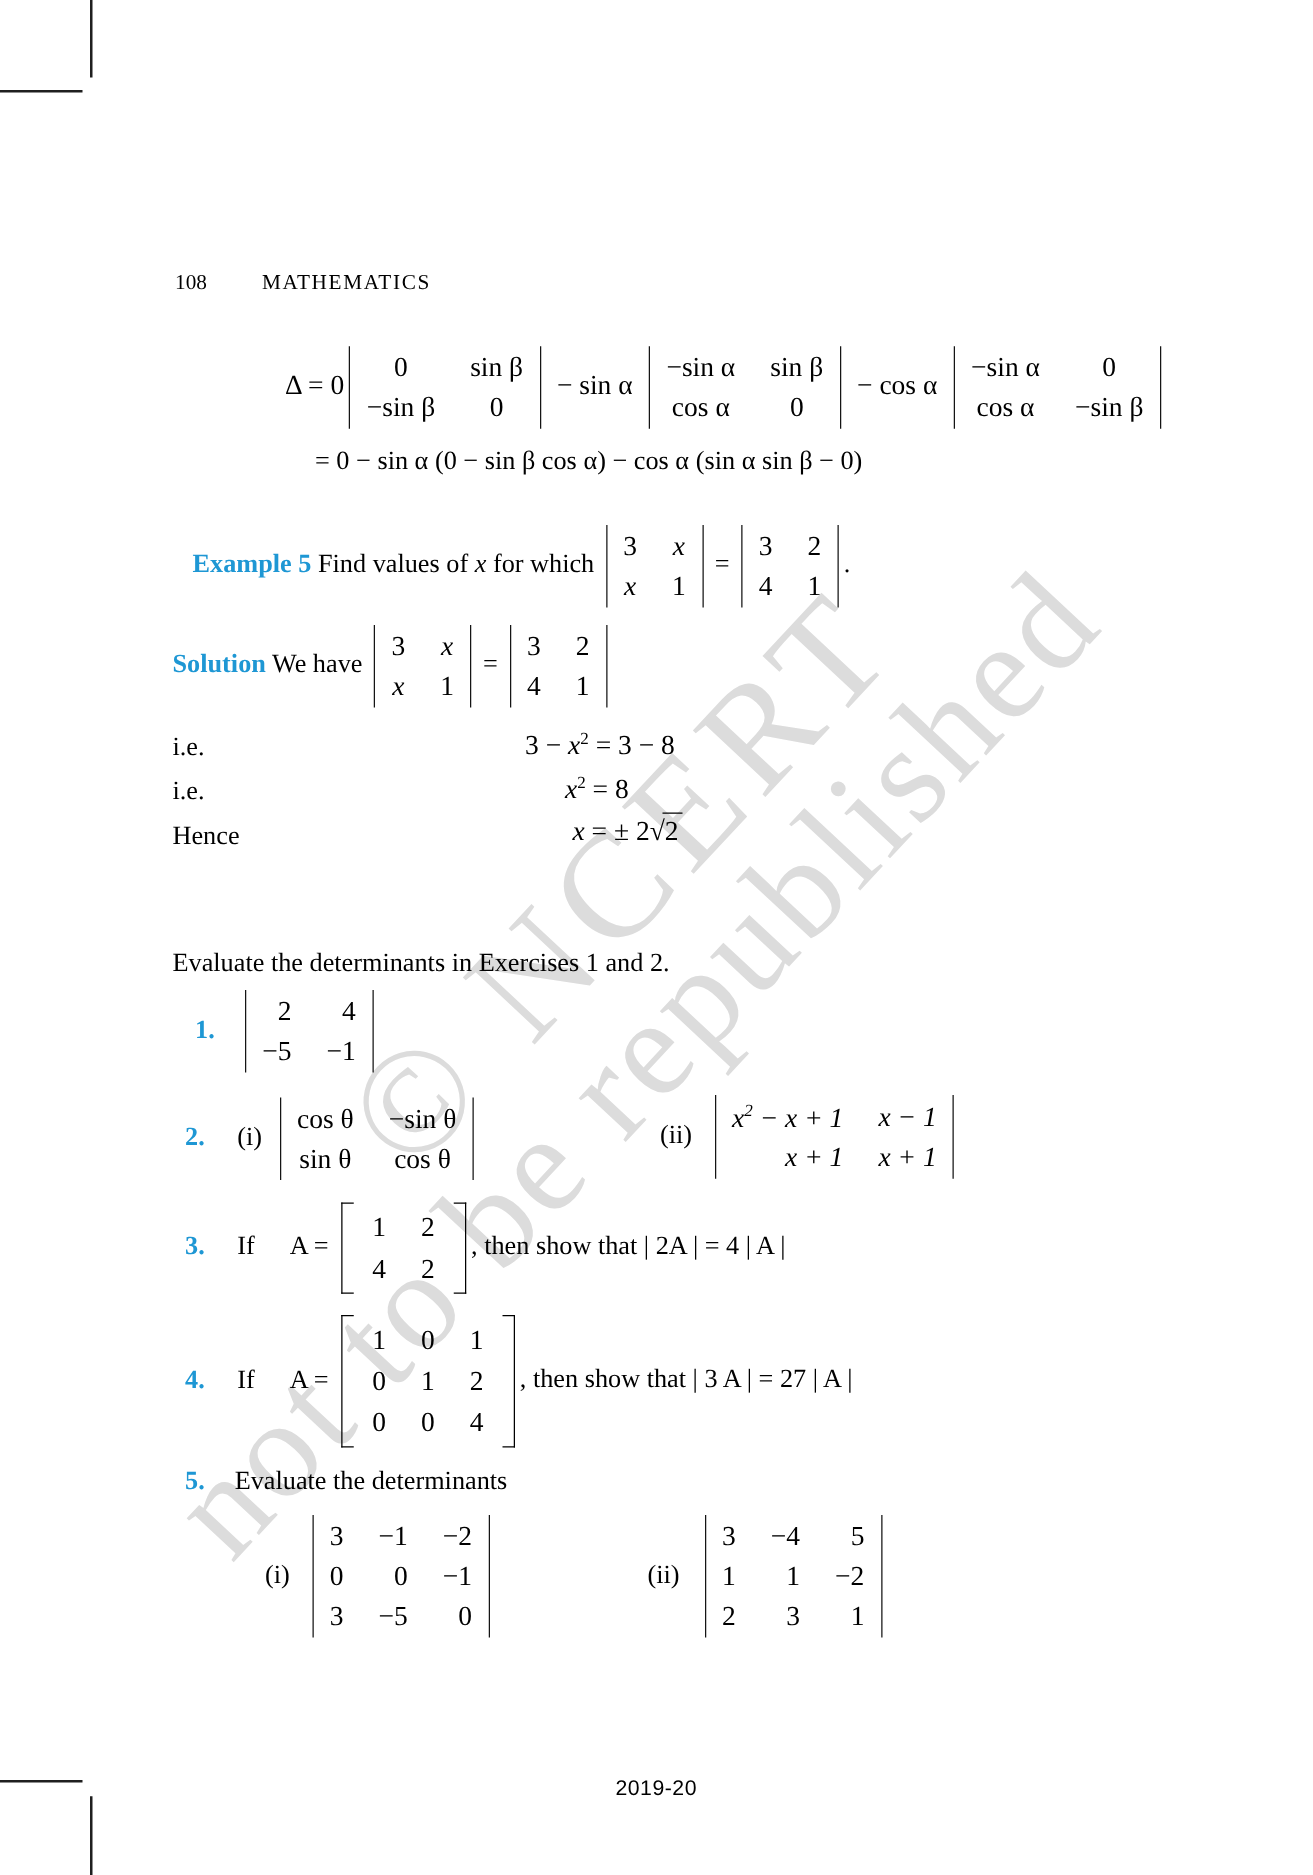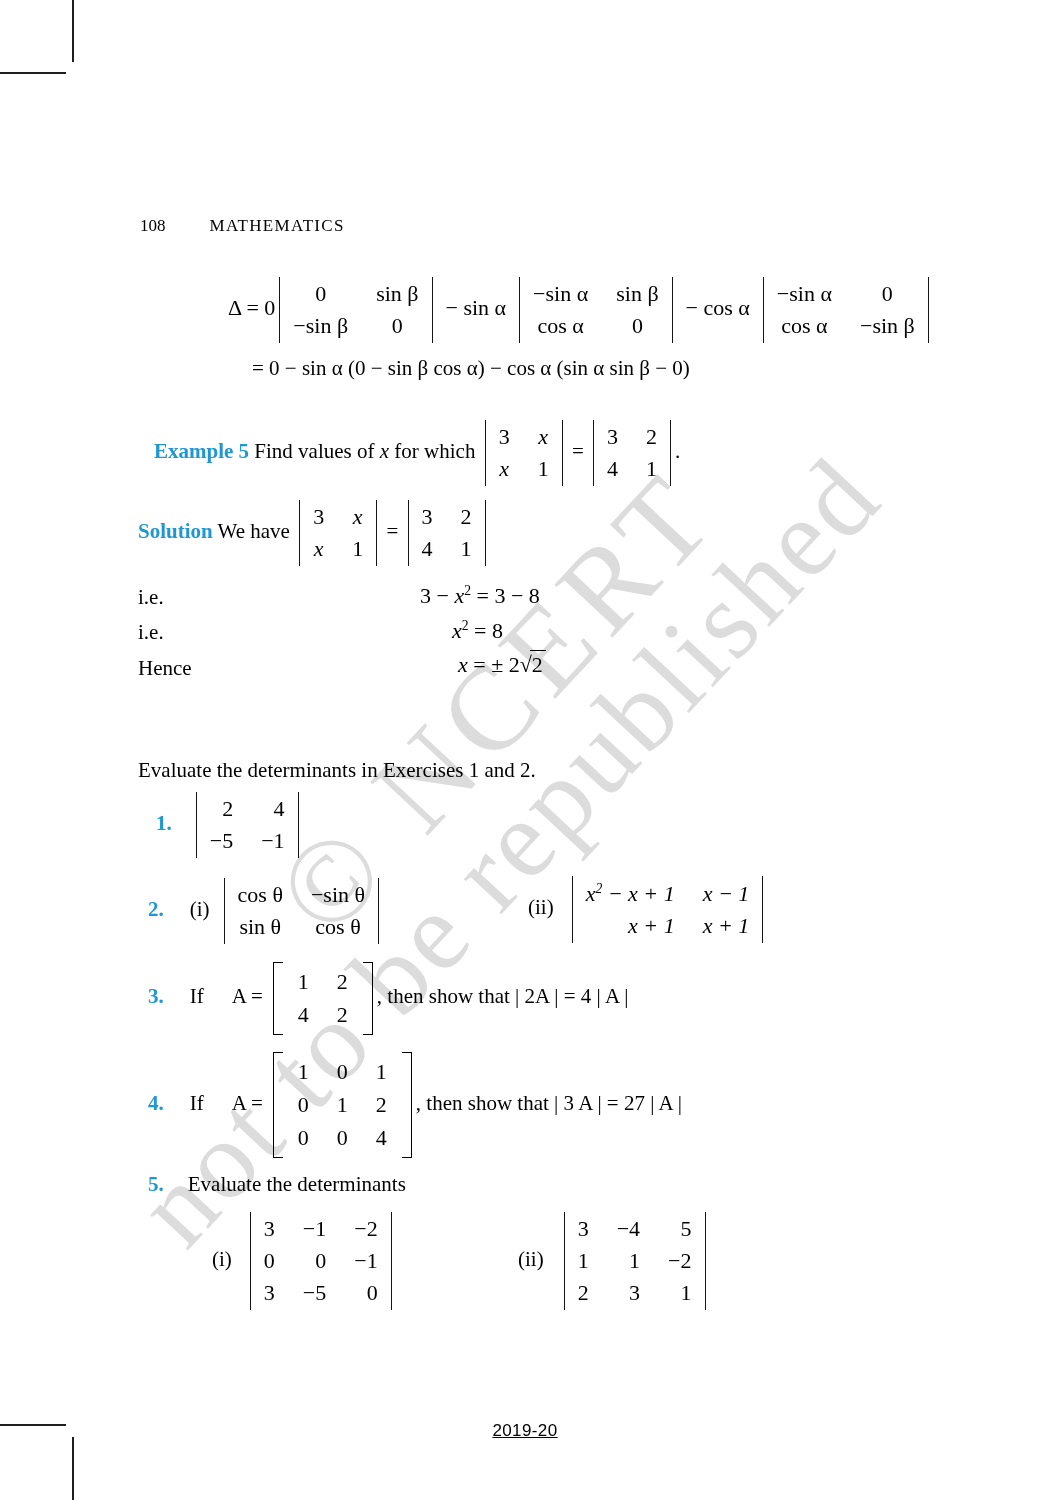--- a/index.html
+++ b/index.html
@@ -32,21 +32,21 @@
   .mr{border:1.9px solid #000;border-left:none;}
   .mgrid{display:grid;padding:9px 15px;column-gap:28px;row-gap:11px;justify-items:center;
          align-content:center;font-size:22px;line-height:1;}
   .op{margin:0 9px;}
   .exbox{border:2px solid #2fb0e3;box-shadow:inset 0 0 0 1px #a8dcf3;background:#d7effa;
          padding:4px 14px 5px 14px;font-size:23px;font-weight:bold;color:#1b92cf;letter-spacing:0.5px;}
   .numlbl{margin-right:20px;}
   .radval{border-top:1.7px solid #000;padding:1px 3px 0 2px;}
   .radsym{margin-right:-2px;}
   .footer{left:0;right:0;text-align:center;font-family:"Liberation Sans",sans-serif;font-size:17px;
-          letter-spacing:0.4px;text-decoration:underline;}
+          letter-spacing:0.4px;}
 </style>
 </head>
 <body>
 
 <div class="page">
 
   <div class="wm wm1">© NCERT</div>
   <div class="wm wm2">not to be republished</div>
 
   <div class="cmark" style="left:72px;top:0;width:2px;height:62px;"></div>

